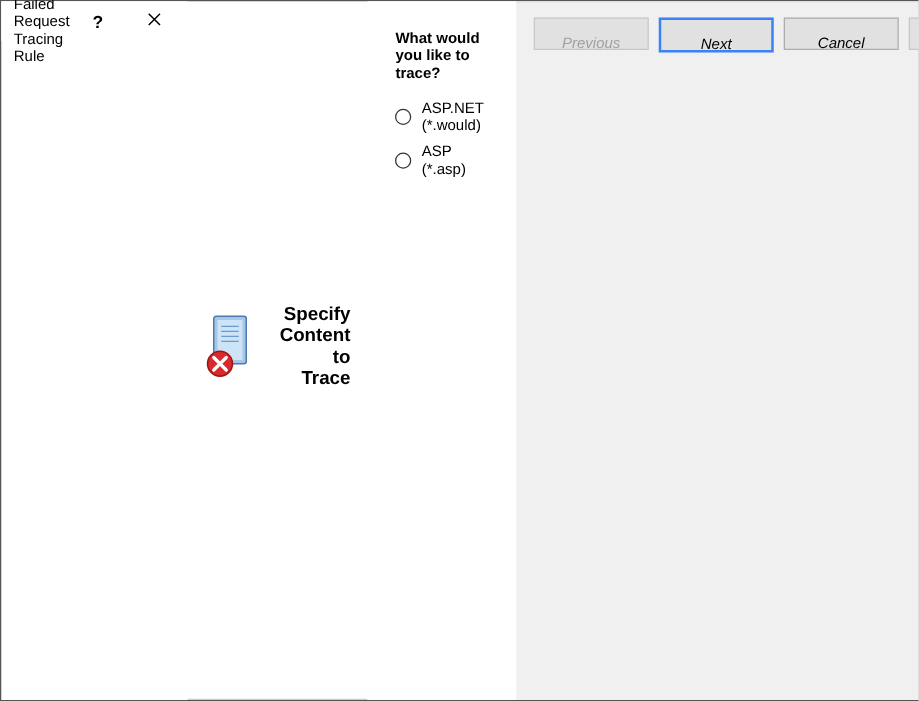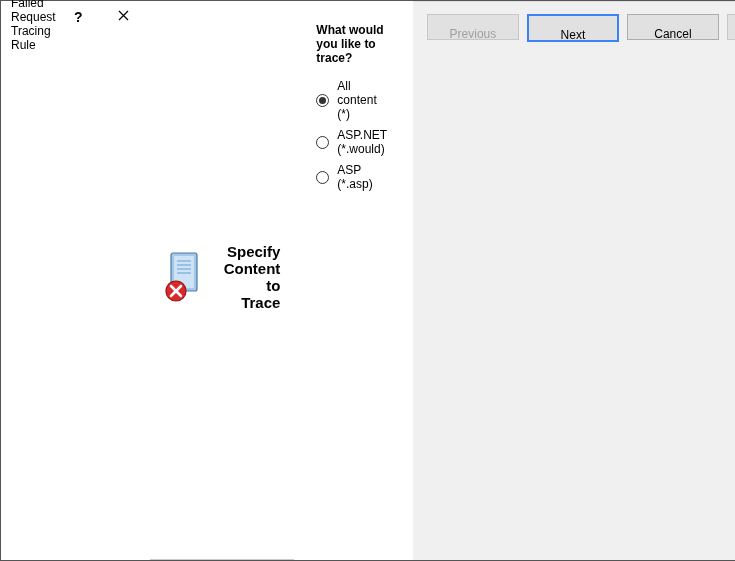--- a/index.html
+++ b/index.html
@@ -122,20 +122,21 @@
     }
     .btn {
       width: 92px;
       height: 24px;
       border: 1px solid #adadad;
       background: #e1e1e1;
       font-family: inherit;
       font-size: 12px;
       cursor: default;
       padding: 12px;
+      font-style: italic;
     }
     .btn.disabled {
       color: #a0a0a0;
       background: #e1e1e1;
       border-color: #c7c7c7;
     }
     .btn.primary {
       border: 2px solid #3b82f6;
       background: #e1e1e1;
       color: #000;
@@ -173,24 +174,20 @@
         <circle cx="12" cy="40" r="10" fill="#d9292b" stroke="#9c1316" stroke-width="1.2"></circle>
         <path d="M7 35 L17 45 M17 35 L7 45" stroke="#fff" stroke-width="2.6" stroke-linecap="round"></path>
       </svg>
     </span>
     <span class="header-title">Specify Content to Trace</span>
   </div>
 
   <div class="content">
     <div class="question">What would you like to trace?</div>
 
-    <div class="radio-row">
-      <span class="radio checked"></span>
-      <span class="radio-label">All content (*)</span>
-    </div>
 
     <div class="radio-row">
       <span class="radio"></span>
       <span class="radio-label">ASP.NET (*.would)</span>
     </div>
 
     <div class="radio-row">
       <span class="radio"></span>
       <span class="radio-label">ASP (*.asp)</span>
     </div>

